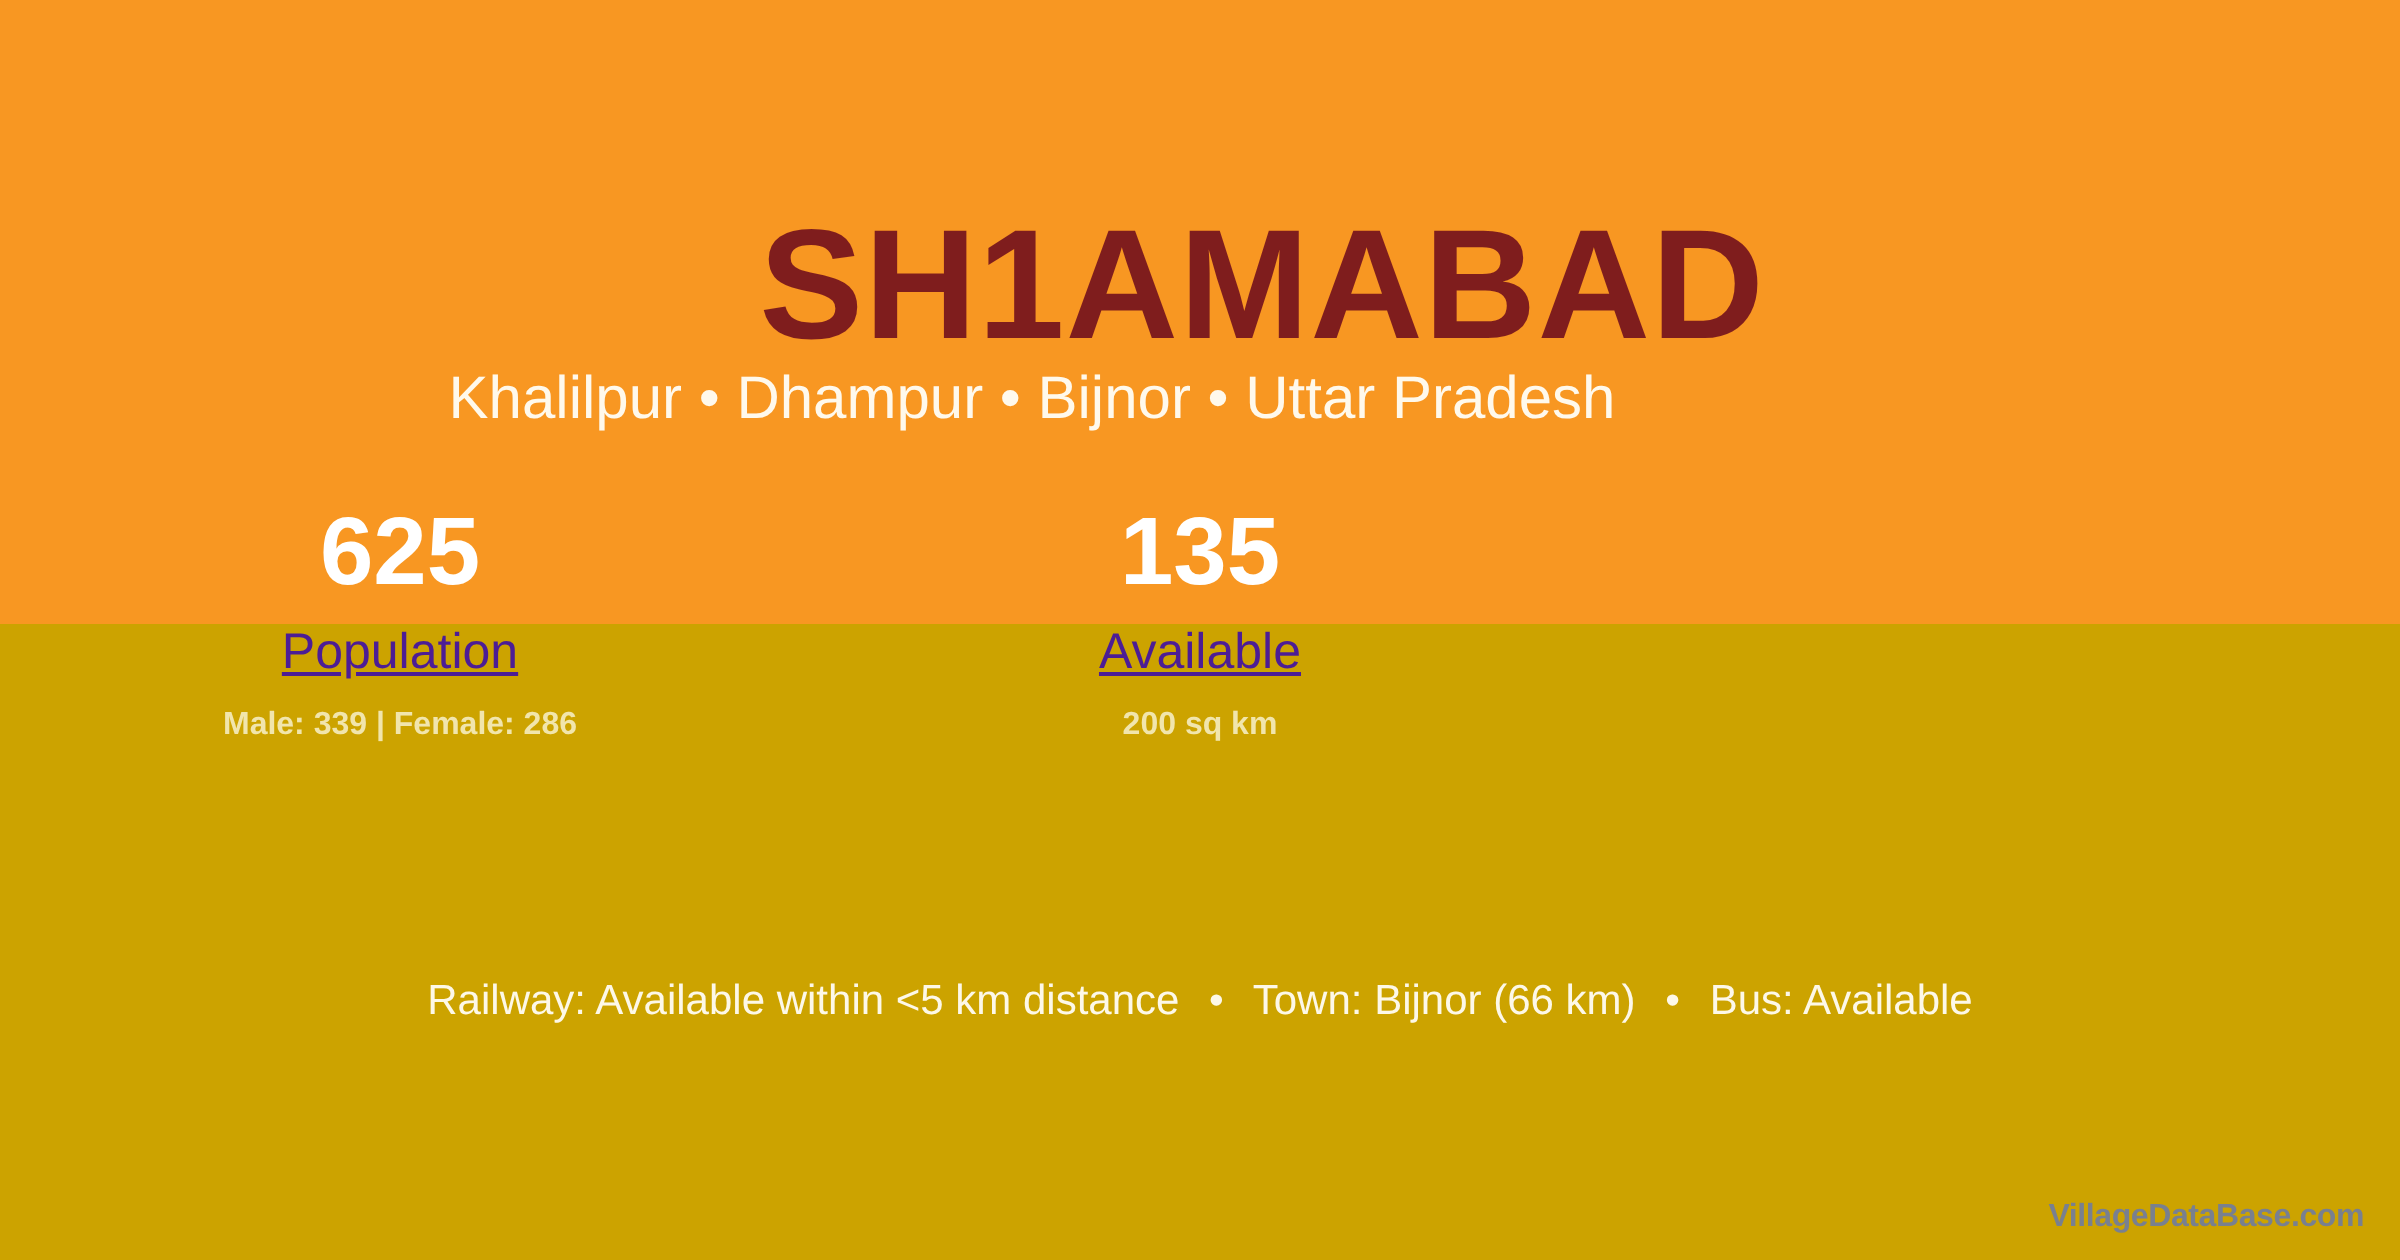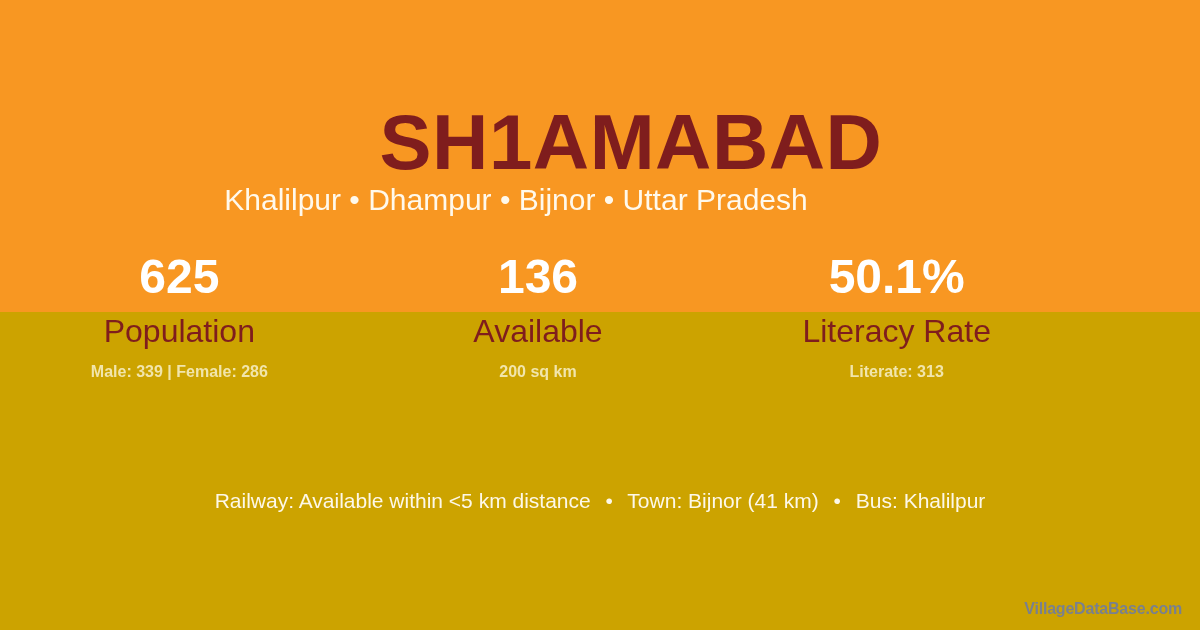--- a/index.html
+++ b/index.html
@@ -76,25 +76,26 @@
     width: 400px;
     text-align: center;
   }
   .stat-value {
     font-size: 48px;
     font-weight: bold;
     line-height: 1.22;
     color: #FFFFFF;
   }
   .stat-label {
-    font-size: 32px;
+    font-size: 25px;
     font-weight: normal;
     line-height: 1.25;
-    color: #7f1d1d;
+    color: #4c1d95;
     margin-top: 4px;
+    text-decoration: underline;
   }
   .stat-sub {
     font-size: 16px;
     font-weight: bold;
     line-height: 1.3;
     color: #F7EFC4;
     opacity: 0.88;
     margin-top: 11px;
   }
 
@@ -141,36 +142,31 @@
 
   <div class="stats">
 
     <div class="stat">
       <div class="stat-value">625</div>
       <div class="stat-label">Population</div>
       <div class="stat-sub">Male: 339 | Female: 286</div>
     </div>
 
     <div class="stat">
-      <div class="stat-value">136</div>
+      <div class="stat-value">135</div>
       <div class="stat-label">Available</div>
       <div class="stat-sub">200 sq km</div>
     </div>
 
-    <div class="stat">
-      <div class="stat-value">50.1%</div>
-      <div class="stat-label">Literacy Rate</div>
-      <div class="stat-sub">Literate: 313</div>
-    </div>
 
   </div>
 
   <div class="facilities">
     <span>Railway: Available within &lt;5 km distance</span>
     <span class="sep">•</span>
-    <span>Town: Bijnor (41 km)</span>
+    <span>Town: Bijnor (66 km)</span>
     <span class="sep">•</span>
-    <span>Bus: Khalilpur</span>
+    <span>Bus: Available</span>
   </div>
 
   <div class="watermark">VillageDataBase.com</div>
 
 </div>
 
 </body></html>

